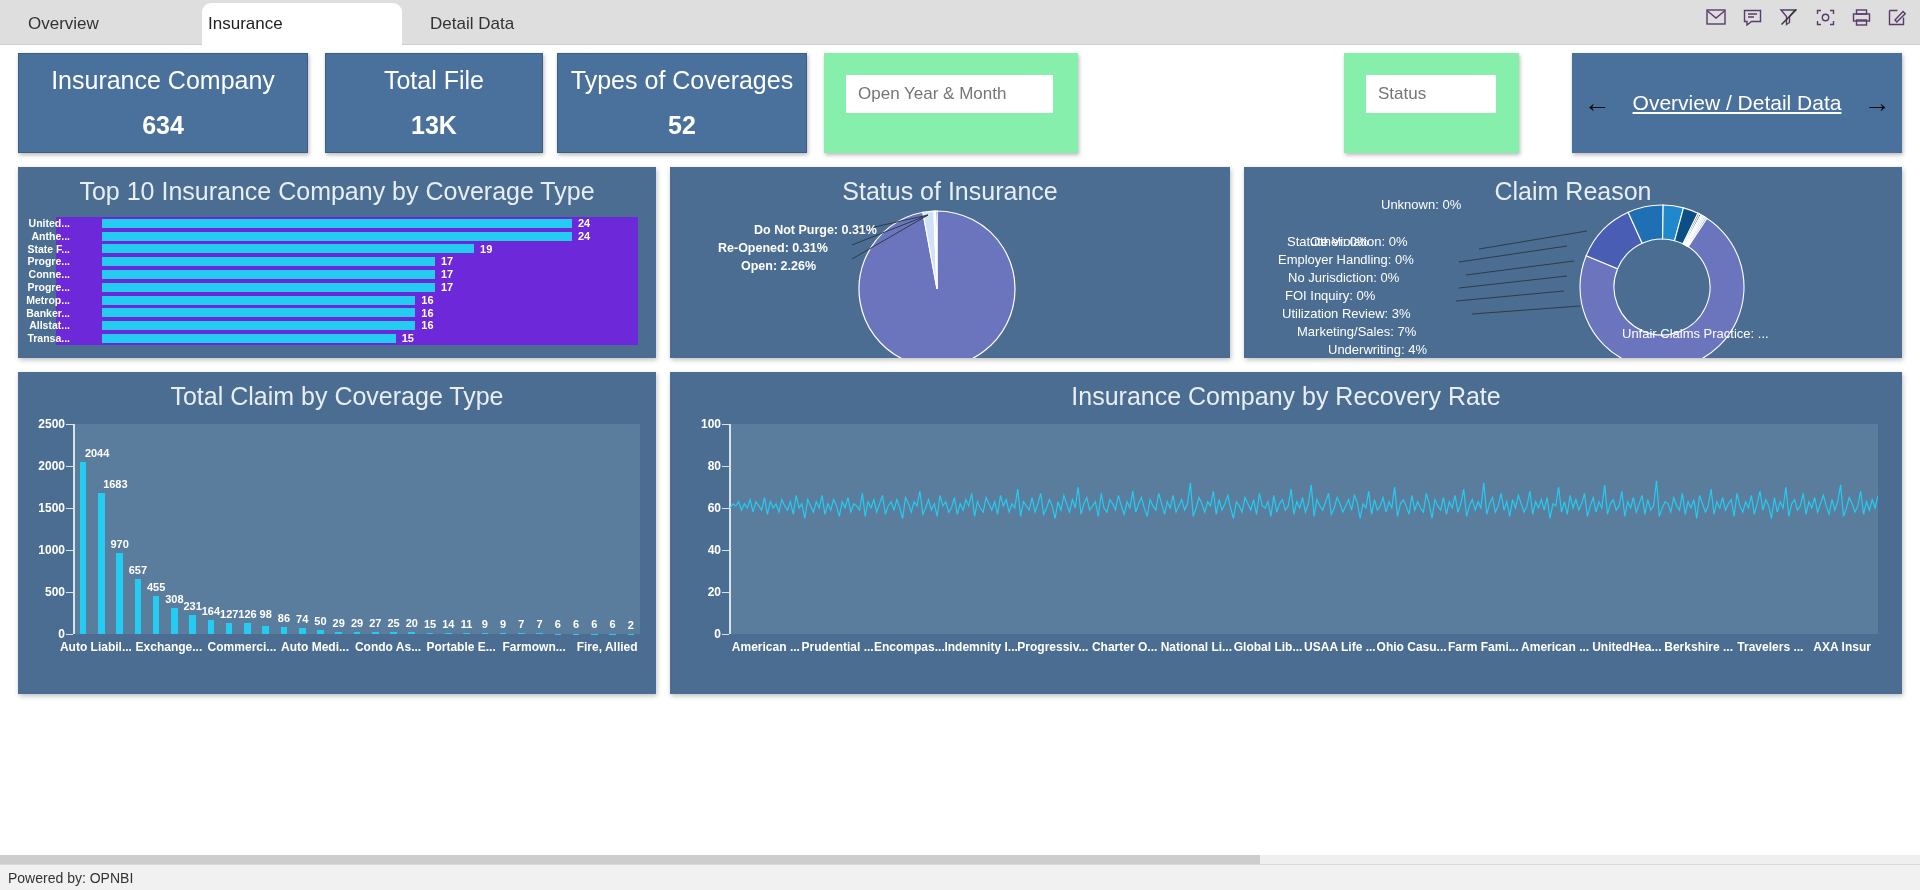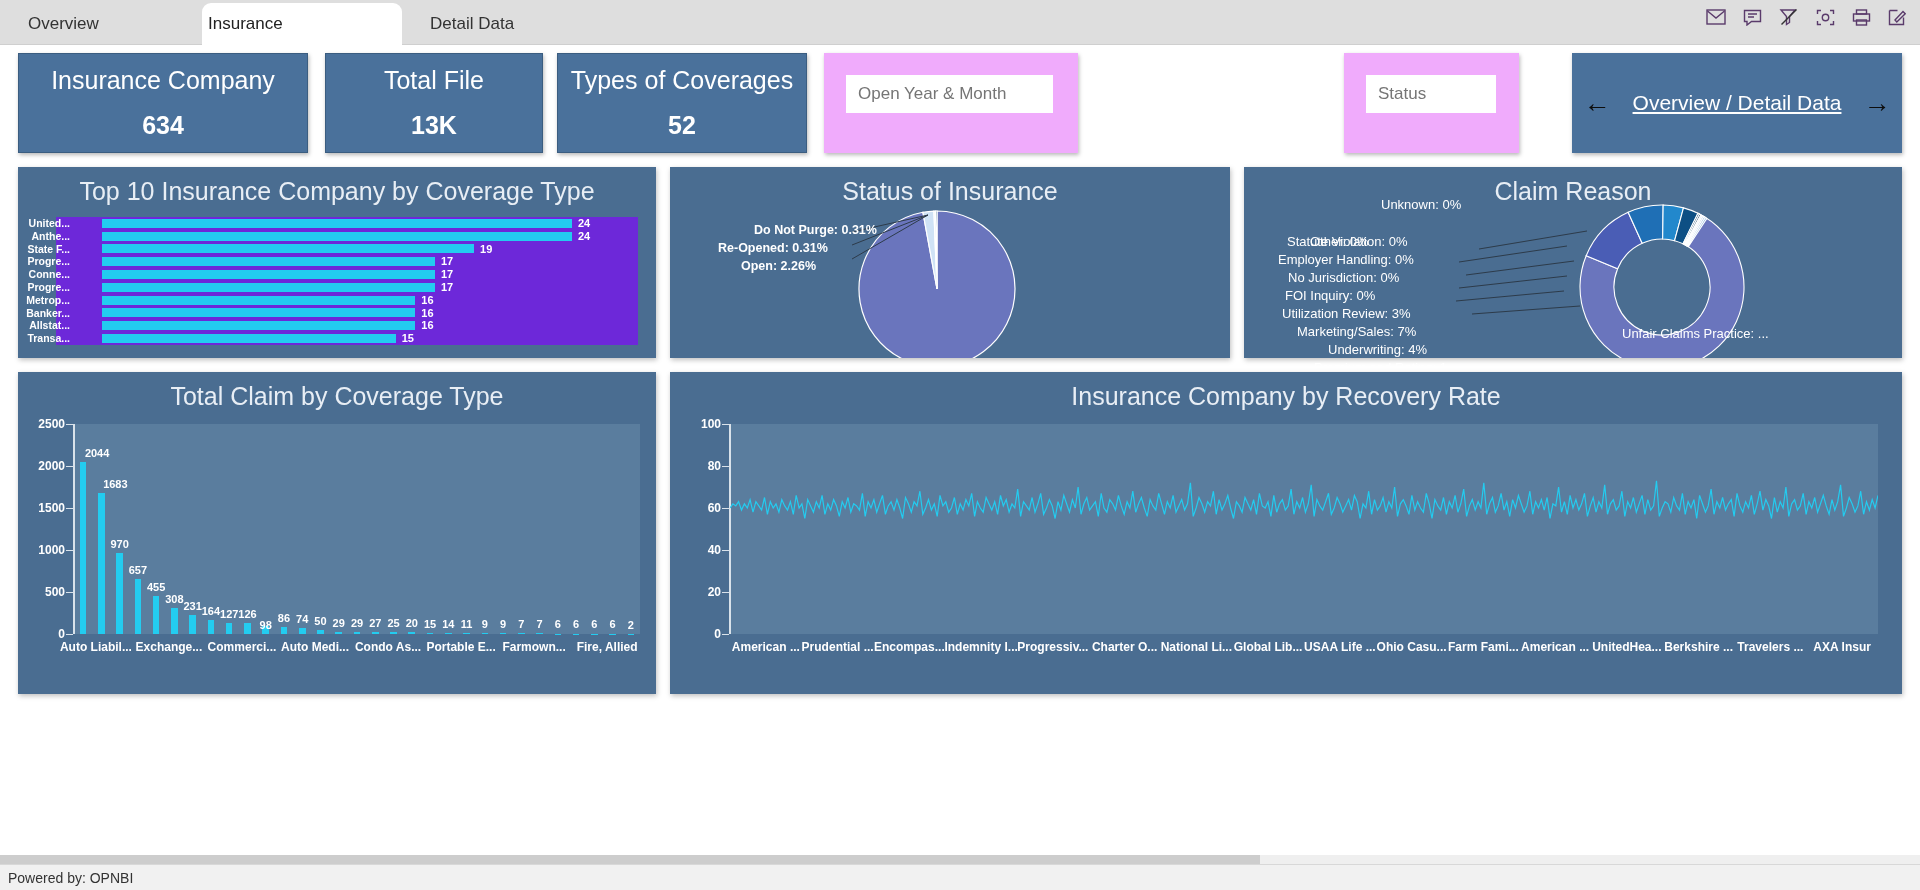--- a/index.html
+++ b/index.html
@@ -48,21 +48,21 @@
   }
   .kpi .k-title { font-size: 25px; font-weight: 400; line-height: 1.15; }
   .kpi .k-val { font-size: 25px; font-weight: bold; margin-top: 17px; }
 
   .kpi-0 { left: 18px;  width: 290px; }
   .kpi-1 { left: 325px; width: 218px; }
   .kpi-2 { left: 557px; width: 250px; }
 
   .slicer {
     position: absolute; top: 8px; height: 100px;
-    background: #f0abfc; box-shadow: 1px 2px 4px rgba(0,0,0,.28);
+    background: #86efac; box-shadow: 1px 2px 4px rgba(0,0,0,.28);
   }
   .slicer-0 { left: 824px;  width: 254px; }
   .slicer-1 { left: 1094px; width: 236px; }
   .slicer-2 { left: 1344px; width: 175px; }
   .slicer input {
     position: absolute; left: 22px; top: 22px; height: 38px;
     background: #fff; border: none; outline: none;
     font-family: "Liberation Sans", sans-serif;
     font-size: 17px; color: #555; padding: 0 12px;
   }
@@ -394,21 +394,21 @@
         <div class="vcol-val" style="left: 100.419px; top: 169.128px;">308</div>
         <div class="vcol" style="left: 115.391px; width: 6.5729px; height: 19.404px;"></div>
         <div class="vcol-val" style="left: 118.677px; top: 175.596px;">231</div>
         <div class="vcol" style="left: 133.649px; width: 6.5729px; height: 13.776px;"></div>
         <div class="vcol-val" style="left: 136.935px; top: 181.224px;">164</div>
         <div class="vcol" style="left: 151.907px; width: 6.5729px; height: 10.668px;"></div>
         <div class="vcol-val" style="left: 155.194px; top: 184.332px;">127</div>
         <div class="vcol" style="left: 170.165px; width: 6.5729px; height: 10.584px;"></div>
         <div class="vcol-val" style="left: 173.452px; top: 184.416px;">126</div>
         <div class="vcol" style="left: 188.423px; width: 6.5729px; height: 8.232px;"></div>
-        <div class="vcol-val" style="left: 191.71px; top: 195px; text-align: center;">98</div>
+        <div class="vcol-val" style="left: 191.71px; top: 184px; text-align: center;">98</div>
         <div class="vcol" style="left: 206.681px; width: 6.5729px; height: 7.224px;"></div>
         <div class="vcol-val" style="left: 209.968px; top: 187.776px;">86</div>
         <div class="vcol" style="left: 224.939px; width: 6.5729px; height: 6.216px;"></div>
         <div class="vcol-val" style="left: 228.226px; top: 188.784px;">74</div>
         <div class="vcol" style="left: 243.197px; width: 6.5729px; height: 4.2px;"></div>
         <div class="vcol-val" style="left: 246.484px; top: 190.8px;">50</div>
         <div class="vcol" style="left: 261.455px; width: 6.5729px; height: 2.436px;"></div>
         <div class="vcol-val" style="left: 264.742px; top: 192.564px;">29</div>
         <div class="vcol" style="left: 279.714px; width: 6.5729px; height: 2.436px;"></div>
         <div class="vcol-val" style="left: 283px; top: 192.564px;">29</div>

